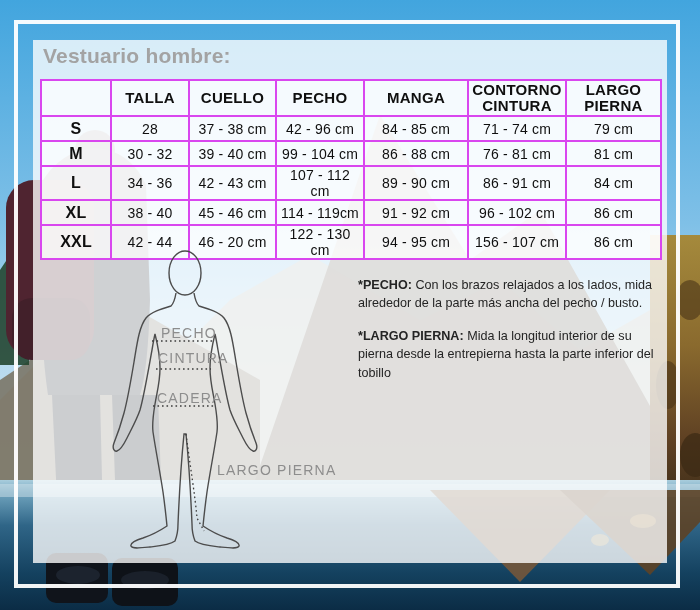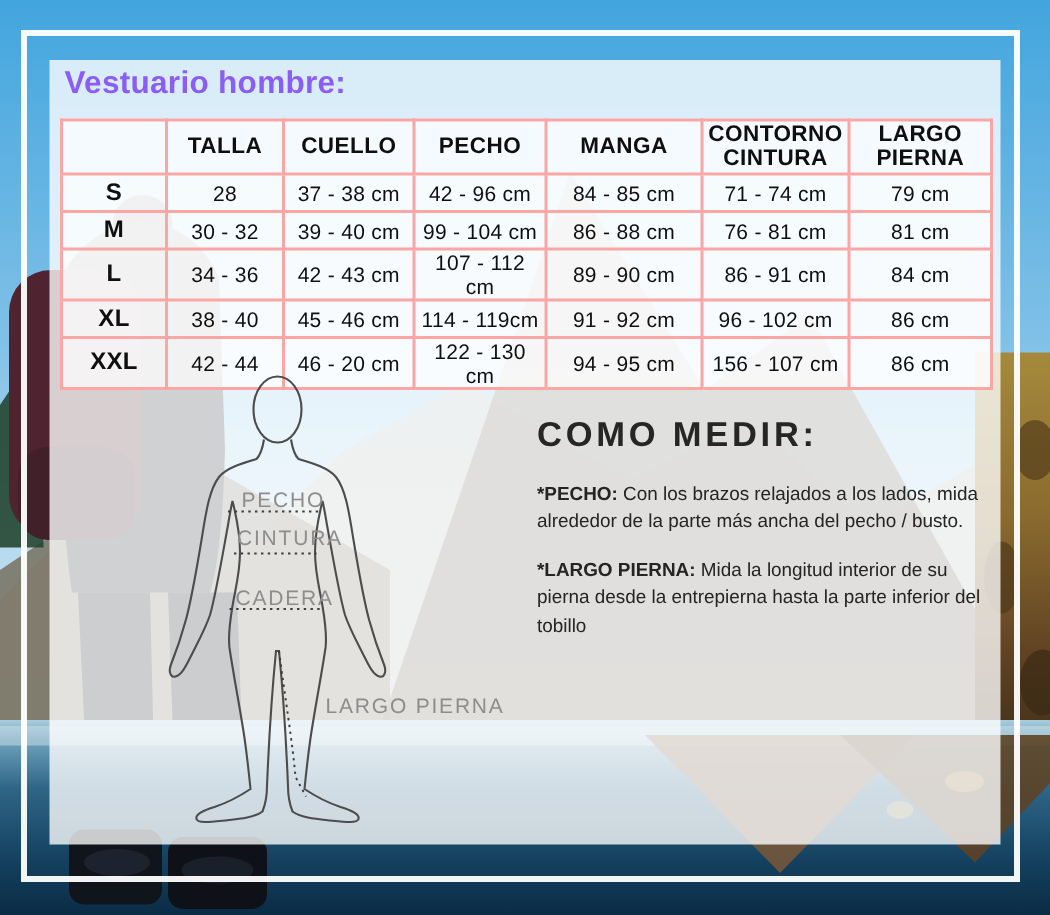--- a/index.html
+++ b/index.html
@@ -12,29 +12,29 @@
   .panel{
     position:absolute;left:33px;top:40px;width:634px;height:523px;
     background:rgba(255,255,255,0.78);z-index:2;
   }
   .frame{
     position:absolute;left:14px;top:20px;right:20px;bottom:22px;
     border:4px solid rgba(255,255,255,0.95);z-index:3;pointer-events:none;
   }
   .title{
     position:absolute;left:43px;top:44px;z-index:4;margin:0;
-    font-size:21px;font-weight:bold;letter-spacing:.2px;color:#8b5cf6;
+    font-size:21px;font-weight:bold;letter-spacing:.2px;color:#a3a3a3;
   }
   table.sizes{
     position:absolute;left:40px;top:79px;width:620px;z-index:4;
     border-collapse:collapse;table-layout:fixed;
     background:rgba(255,255,255,0.72);
   }
   table.sizes th,table.sizes td{
-    border:2px solid #fca5a5;text-align:center;vertical-align:middle;
+    border:2px solid #d946ef;text-align:center;vertical-align:middle;
     color:#0f0f0f;padding:0 2px;overflow:hidden;
   }
   table.sizes thead th{height:34px;font-size:15px;font-weight:600;line-height:1.08;letter-spacing:.3px;}
   table.sizes tbody td{height:23px;font-size:14px;font-weight:400;letter-spacing:.2px;}
   table.sizes tbody td.size-cell{font-size:16px;font-weight:600;}
   .fig-overlay{position:absolute;inset:0;z-index:4;pointer-events:none;}
   .fig-label{
     position:absolute;z-index:5;color:#8d8d8d;font-size:14px;
     letter-spacing:1.2px;font-weight:500;white-space:nowrap;
   }
@@ -228,18 +228,17 @@
       <path d="M186 434 C190 465 195 495 197 518 L204 531"></path>
     </g>
   </svg>
 
   <span class="fig-label" style="left:161px;top:325px">PECHO</span>
   <span class="fig-label" style="left:158px;top:350px">CINTURA</span>
   <span class="fig-label" style="left:157px;top:390px">CADERA</span>
   <span class="fig-label" style="left:217px;top:462px">LARGO PIERNA</span>
 
   <div class="measure">
-    <h2>COMO MEDIR:</h2>
     <p><b>*PECHO:</b> <span>Con los brazos relajados a los lados, mida alrededor de la parte más ancha del pecho / busto.</span></p>
     <p><b>*LARGO PIERNA:</b> <span>Mida la longitud interior de su pierna desde la entrepierna hasta la parte inferior del tobillo</span></p>
   </div>
 
 </div>
 
 </body></html>

